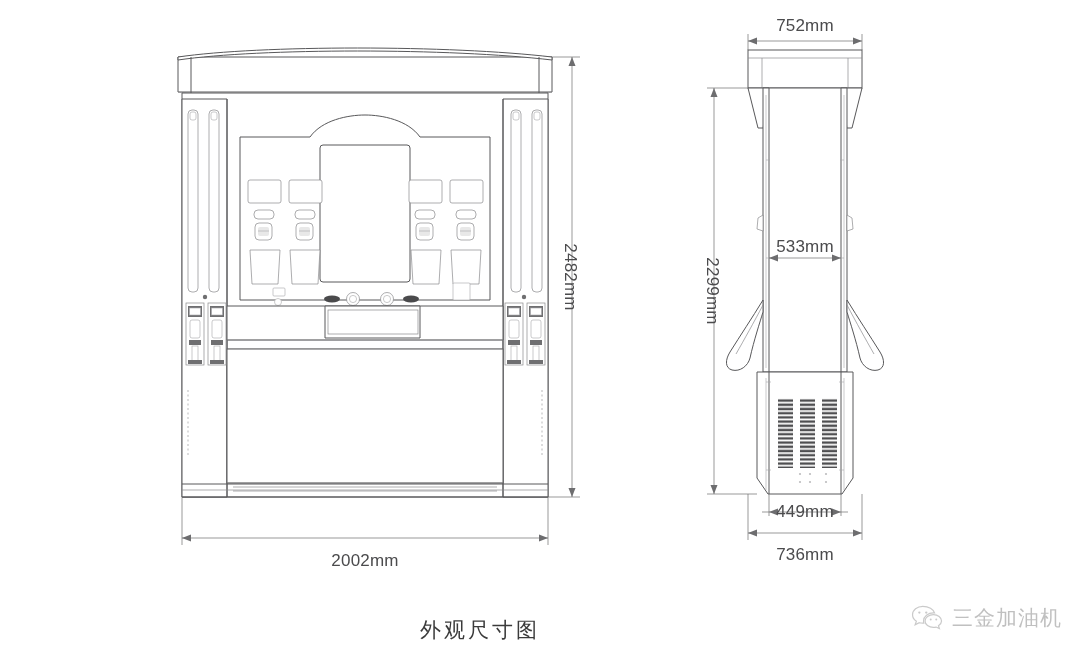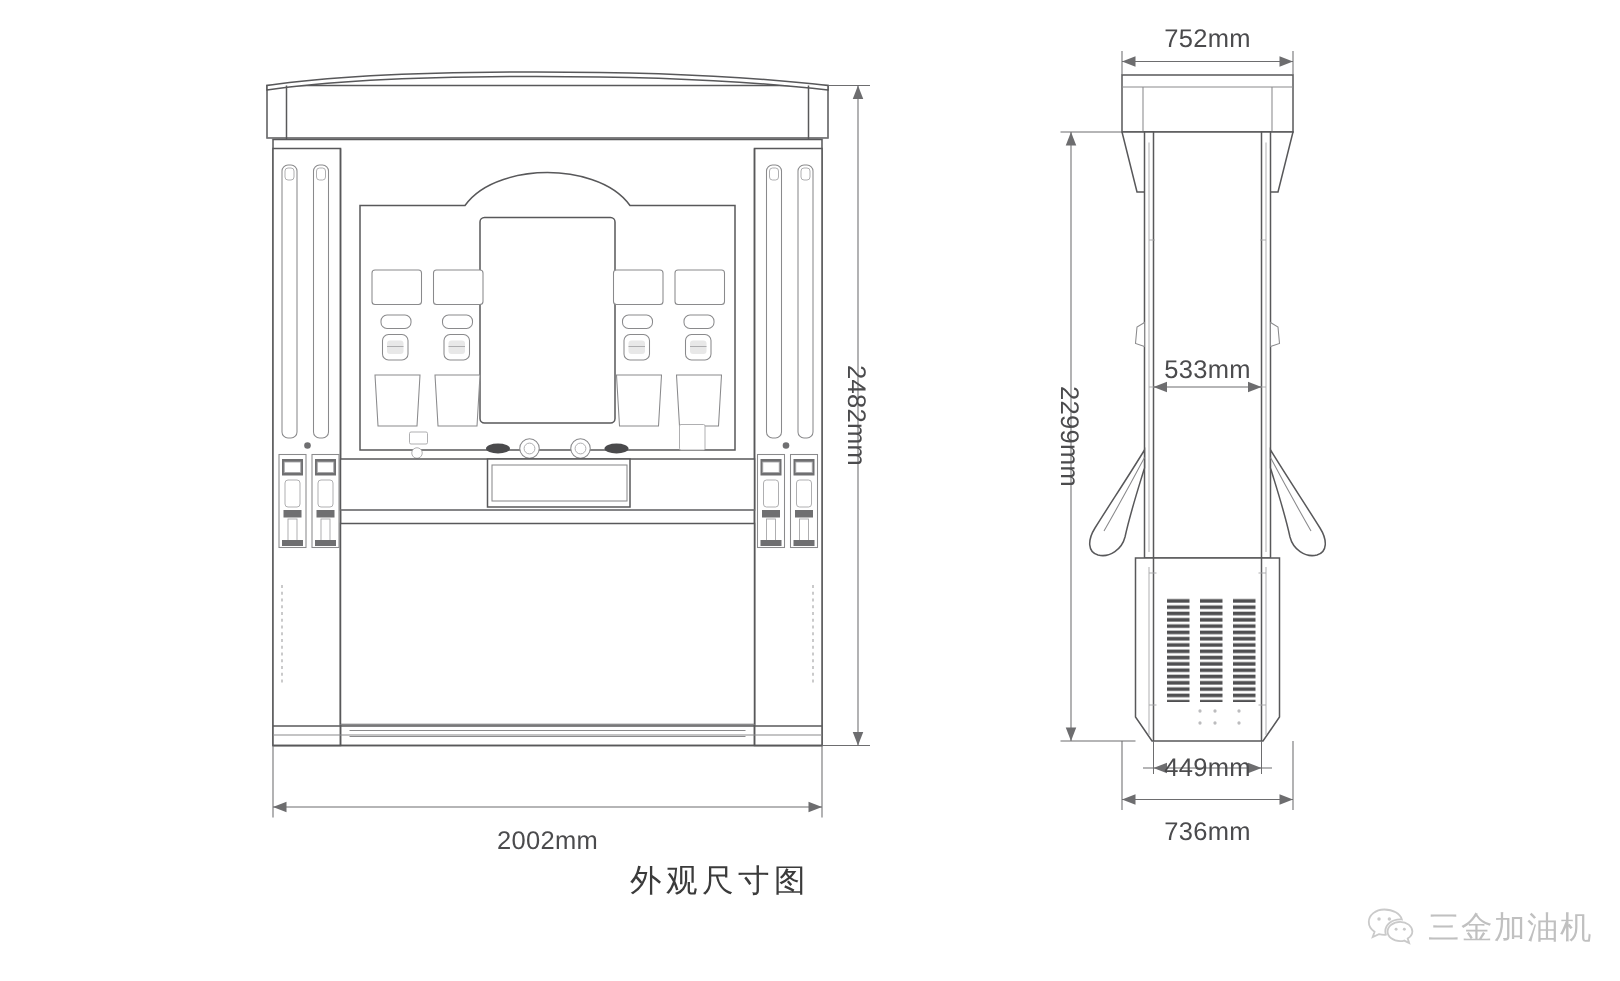--- a/index.html
+++ b/index.html
@@ -44,21 +44,21 @@
     font-family: "Liberation Sans", "DejaVu Sans", sans-serif;
     font-size: 17px;
     fill: #4b4b4d;
     letter-spacing: 0.2px;
   }
 
   
   #caption {
     position: absolute;
     left: 0;
-    top: 573px;
+    top: 616px;
     width: 960px;
     text-align: center;
     font-size: 21px;
     color: #3b3b3b;
     font-family: "Liberation Sans", "DejaVu Sans", sans-serif;
     letter-spacing: 3px;
   }
   
   #watermark {
     position: absolute;

